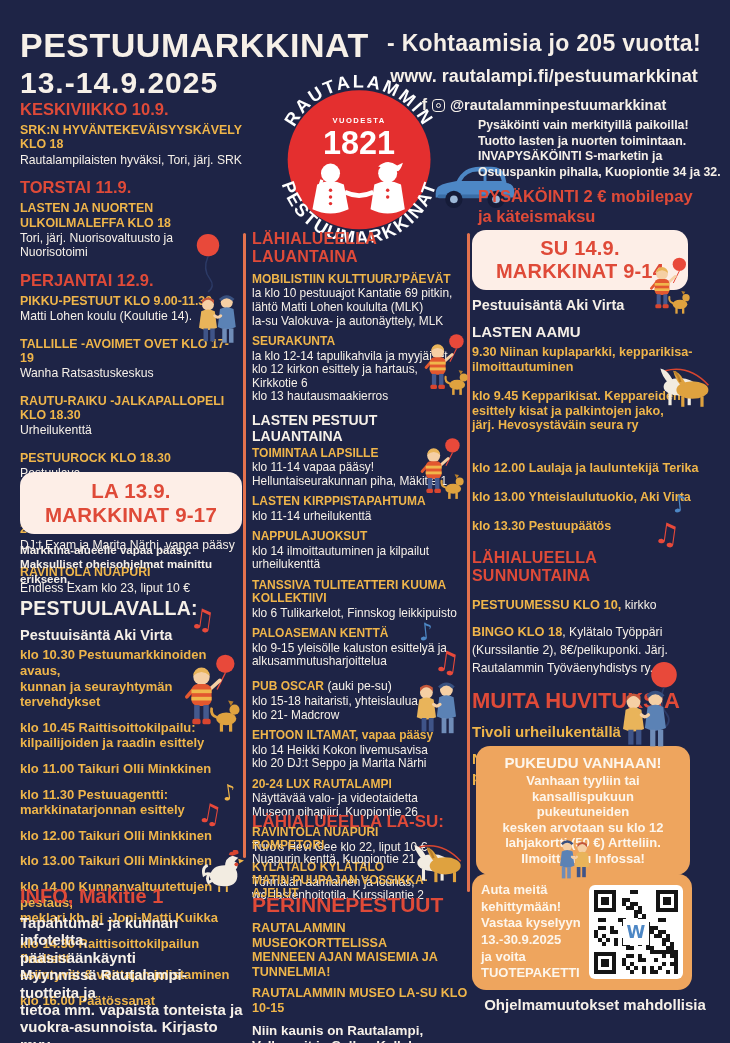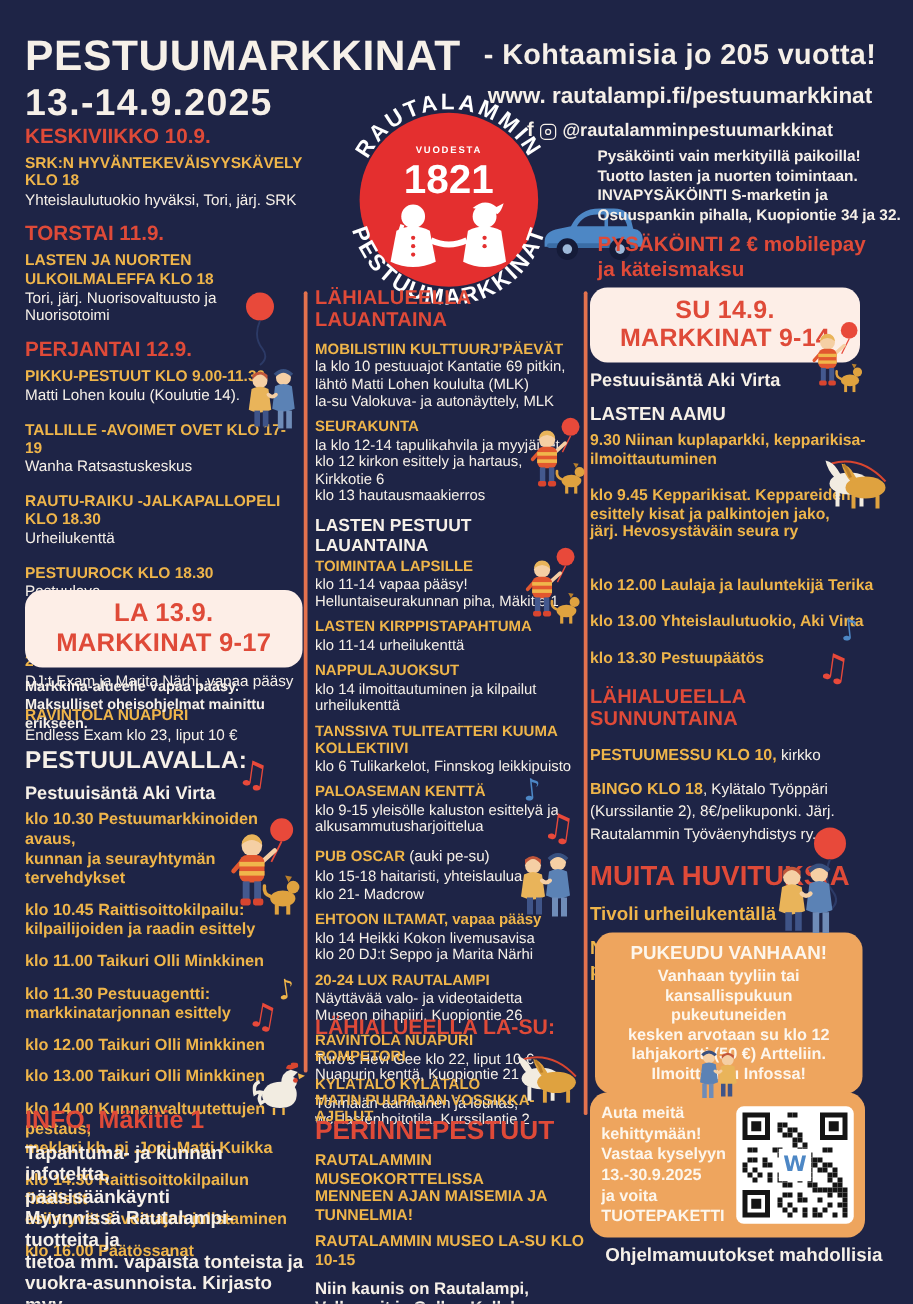--- a/index.html
+++ b/index.html
@@ -204,21 +204,21 @@
       <circle cx="71" cy="48" r="4" fill="#9db8d8"></circle>
   </svg>
 
   <div class="divider" style="left:243px;top:233px;height:625px"></div>
   <div class="divider" style="left:467px;top:233px;height:659px"></div>
 
   <div class="col" style="left:20px;top:100px;width:222px">
     <div class="day-h" data-bind="week.days.0.heading" style="margin-top:0">KESKIVIIKKO 10.9.</div>
     <div class="ev" style="margin-top:4px">
       <div class="ev-t" data-bind="week.days.0.events.0.title">SRK:N HYVÄNTEKEVÄISYYSKÄVELY KLO 18</div>
-      <div class="ev-l" data-bind="week.days.0.events.0.lines">Yhteislaulutuokio hyväksi, Tori, järj. SRK</div>
+      <div class="ev-l" data-bind="week.days.0.events.0.lines">Rautalampilaisten hyväksi, Tori, järj. SRK</div>
     </div>
     <div class="day-h" data-bind="week.days.1.heading">TORSTAI 11.9.</div>
     <div class="ev" style="margin-top:4px">
       <div class="ev-t" data-bind="week.days.1.events.0.title">LASTEN JA NUORTEN ULKOILMALEFFA KLO 18</div>
       <div class="ev-l" data-bind="week.days.1.events.0.lines">Tori, järj. Nuorisovaltuusto ja Nuorisotoimi</div>
     </div>
     <div class="day-h" data-bind="week.days.2.heading">PERJANTAI 12.9.</div>
     <div class="ev" style="margin-top:4px">
       <div class="ev-t" data-bind="week.days.2.events.0.title">PIKKU-PESTUUT KLO 9.00-11.30</div>
       <div class="ev-l" data-bind="week.days.2.events.0.lines">Matti Lohen koulu (Koulutie 14).</div>

